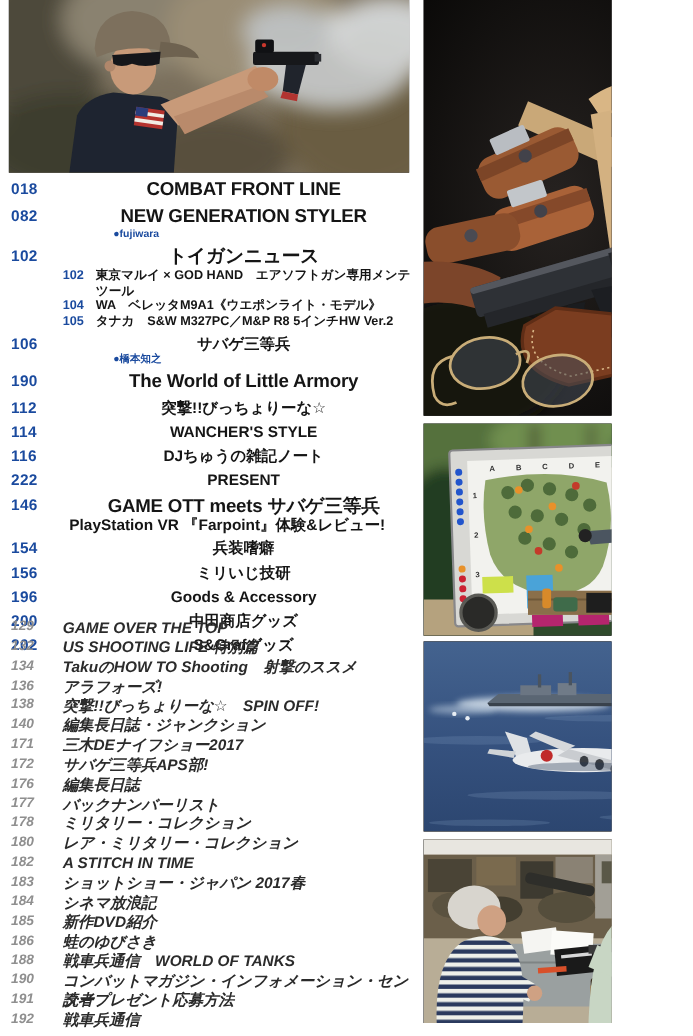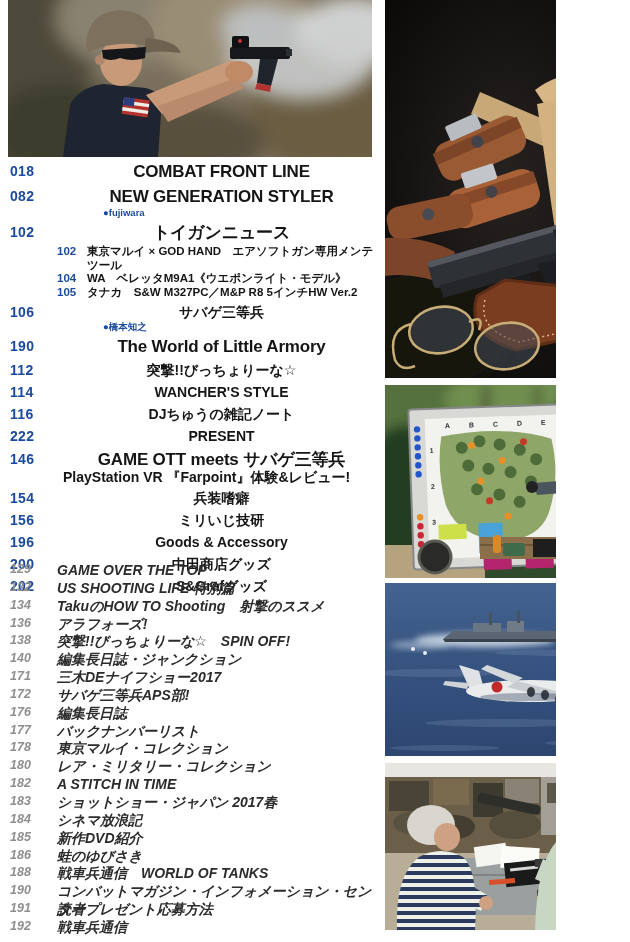--- a/index.html
+++ b/index.html
@@ -542,21 +542,21 @@
     <div class="r-title">編集長日誌</div>
   </div>
 
   <div class="r-row">
     <div class="r-num">177</div>
     <div class="r-title">バックナンバーリスト</div>
   </div>
 
   <div class="r-row">
     <div class="r-num">178</div>
-    <div class="r-title">東京マルイ・コレクション</div>
+    <div class="r-title">ミリタリー・コレクション</div>
   </div>
 
   <div class="r-row">
     <div class="r-num">180</div>
     <div class="r-title">レア・ミリタリー・コレクション</div>
   </div>
 
   <div class="r-row">
     <div class="r-num">182</div>
     <div class="r-title">A STITCH IN TIME</div>

